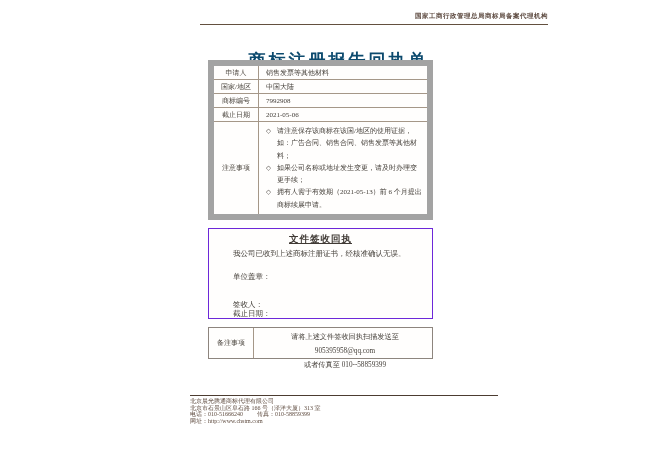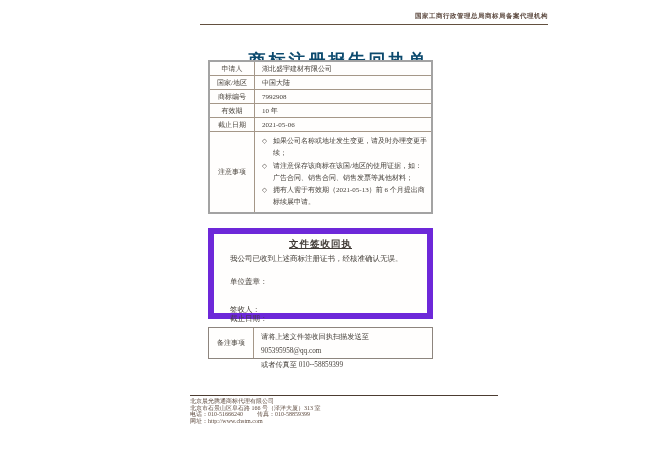--- a/index.html
+++ b/index.html
@@ -16,60 +16,60 @@
     font-weight:bold;
   }
   .title {
     position:absolute; left:0; top:33px; width:100%; margin:16px;
     text-align:center; font-size:17px; font-weight:bold;
     letter-spacing:3px; color:#0c4a6e;
   }
   
   .doc-table {
     position:absolute; left:208px; top:60px; width:225px;
-    border:2px solid #a3a3a3; box-sizing:border-box; background:#fffefd;
+    border:6px solid #a3a3a3; box-sizing:border-box; background:#fffefd;
   }
   .t-row { display:flex; border-bottom:1px solid #a59788; }
   .t-row:last-child { border-bottom:none; }
   .r-s { height:13px; }
   .t-label {
     width:44px; flex:none; border-right:1px solid #a59788;
     display:flex; align-items:center; justify-content:center;
     font-size:7px; color:#4a443d; text-align:center; line-height:8px;
   }
   .t-value {
     flex:1; display:flex; align-items:center;
     padding-left:7px; font-size:7px; color:#433e38;
   }
   .notes { display:block; padding:3px 4px 3px 7px; }
   .bullet { display:flex; line-height:12.3px; font-size:7px; }
   .b-icon { width:11px; flex:none; font-size:6.5px; }
   
   .receipt-box {
     position:absolute; left:208px; top:228px; width:225px; height:91px;
-    border:6px solid #6d28d9; box-sizing:border-box; background:#fffefd;
+    border:1px solid #6d28d9; box-sizing:border-box; background:#fffefd;
   }
   .r-title {
     position:absolute; top:4px; left:0; width:100%; text-align:center;
     font-size:9.5px; font-weight:bold; text-decoration:underline;
     letter-spacing:1px; color:#403a35;
   }
-  .r-line { position:absolute; left:16px; font-size:7.5px; color:#433e38; }
+  .r-line { position:absolute; left:24px; font-size:7.5px; color:#433e38; }
   .r-statement { top:20px; }
   .r-seal   { top:43px; }
   .r-signer { top:71px; }
   .r-date   { top:80px; }
   
   .remarks-box {
     position:absolute; left:208px; top:327px; width:225px; height:32px;
     border:1px solid #8d857e; box-sizing:border-box; display:flex;
     background:#fffefd;
   }
   .remarks-val { display:block; padding:2px 3px 0 7px; font-size:7.2px; }
-  .remarks-val div { line-height:14px; }
+  .remarks-val div { line-height:14px;text-align:center; }
   
   .footer {
     position:absolute; left:190px; top:395px; width:308px;
     border-top:1.5px solid #4c3c31; padding-top:2px;
     font-size:6px; line-height:6.6px; color:#5e4b3f;
   }
   .gap { display:inline-block; width:14px; }
 </style>
 </head>
 <body>
@@ -78,48 +78,44 @@
 
   <div class="agency">
     <span>国家工商行政管理总局商标局备案代理机构</span>
   </div>
 
   <h1 class="title">商标注册报告回执单</h1>
 
   <div class="doc-table">
     <div class="t-row r-s">
       <div class="t-label">申请人</div>
-      <div class="t-value">湖北盛宇建材有限公司</div>
+      <div class="t-value">销售发票等其他材料</div>
     </div>
     <div class="t-row r-s">
       <div class="t-label">国家/地区</div>
       <div class="t-value">中国大陆</div>
     </div>
     <div class="t-row r-s">
       <div class="t-label">商标编号</div>
       <div class="t-value">7992908</div>
     </div>
     <div class="t-row r-s">
-      <div class="t-label">有效期</div>
-      <div class="t-value">10 年</div>
-    </div>
-    <div class="t-row r-s">
       <div class="t-label">截止日期</div>
       <div class="t-value">2021-05-06</div>
     </div>
     <div class="t-row">
       <div class="t-label">注意事项</div>
       <div class="t-value notes">
         <div class="bullet">
           <span class="b-icon">◇</span>
-          <span>如果公司名称或地址发生变更，请及时办理变更手续；</span>
+          <span>请注意保存该商标在该国/地区的使用证据，如：广告合同、销售合同、销售发票等其他材料；</span>
         </div>
         <div class="bullet">
           <span class="b-icon">◇</span>
-          <span>请注意保存该商标在该国/地区的使用证据，如：广告合同、销售合同、销售发票等其他材料；</span>
+          <span>如果公司名称或地址发生变更，请及时办理变更手续；</span>
         </div>
         <div class="bullet">
           <span class="b-icon">◇</span>
           <span>拥有人需于有效期（2021-05-13）前 6 个月提出商标续展申请。</span>
         </div>
       </div>
     </div>
   </div>
 
   <div class="receipt-box">

